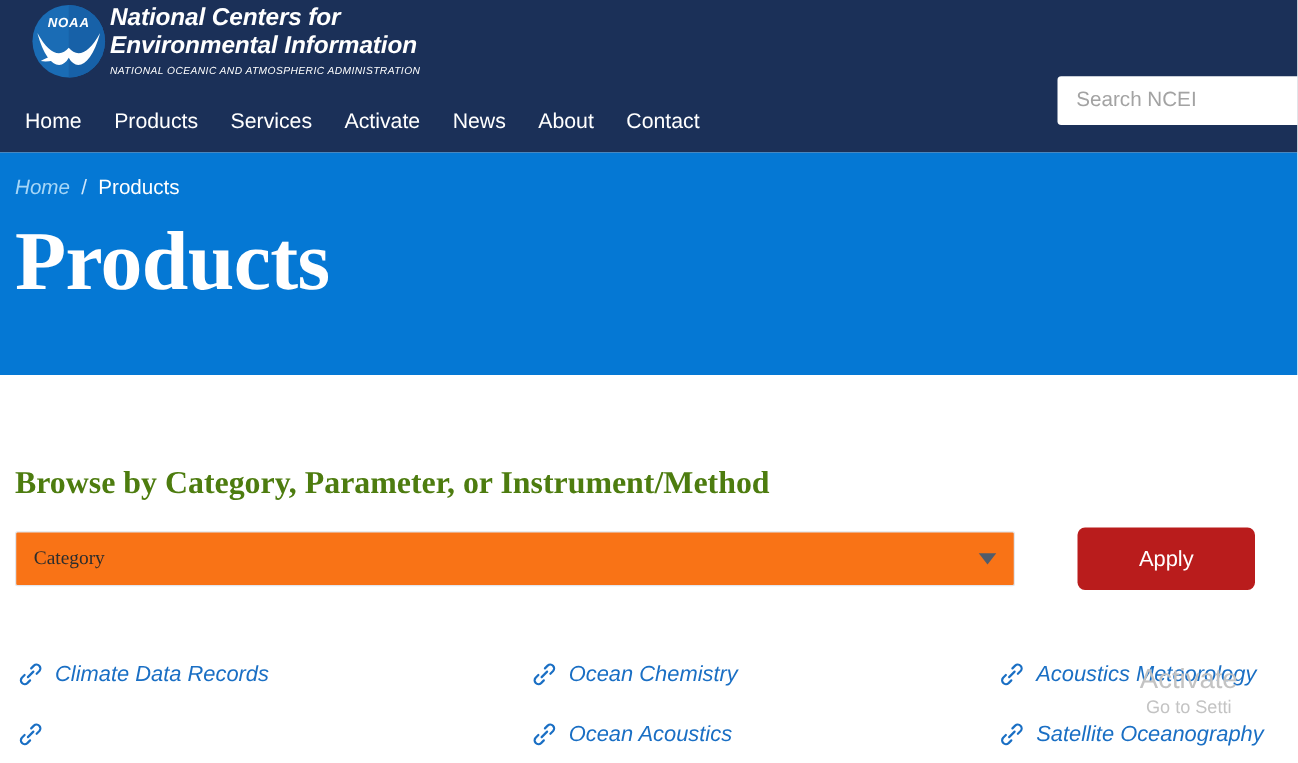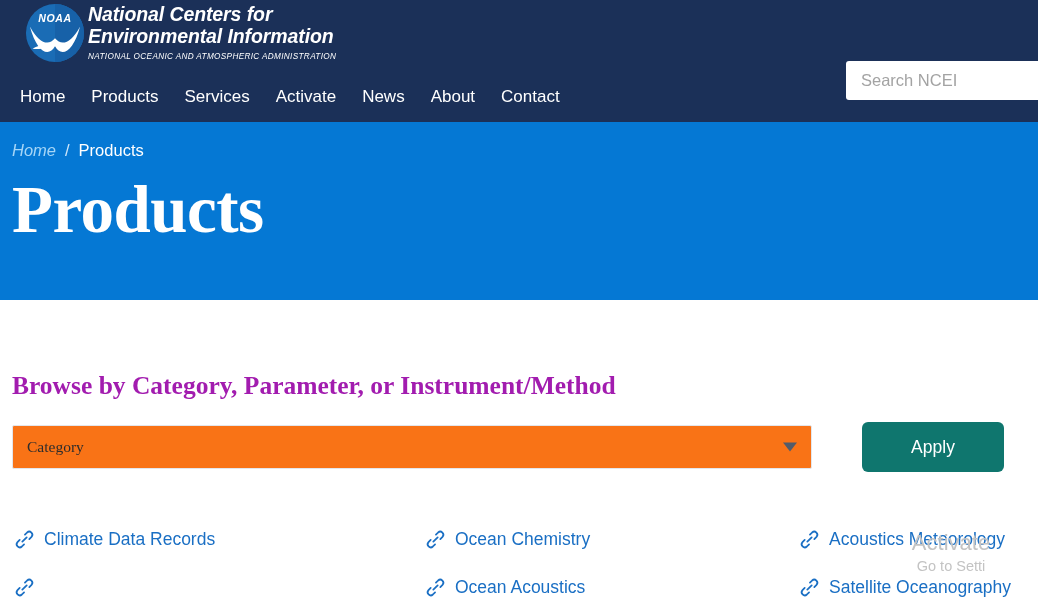--- a/index.html
+++ b/index.html
@@ -122,21 +122,21 @@
   .content { position: relative; width: 1038px; background: #ffffff; }
 
   .browse-heading {
     position: absolute;
     left: 12px;
     top: 70px;
     font-family: "Liberation Serif", serif;
     font-weight: bold;
     font-size: 25.5px;
     line-height: 32px;
-    color: #a21caf;
+    color: #4d7c0f;
     white-space: nowrap;
   }
 
   .filter-row { position: absolute; left: 0; top: 125px; width: 1038px; height: 60px; }
 
   .category-select {
     position: absolute;
     left: 12px;
     top: 0;
     width: 800px;
@@ -164,37 +164,38 @@
     border-right: 7px solid transparent;
     border-top: 9px solid #525c6b;
   }
 
   .apply-button {
     position: absolute;
     left: 862px;
     top: -3px;
     width: 142px;
     height: 50px;
-    background: #0f766e;
+    background: #b91c1c;
     color: #ffffff;
     border: none;
     border-radius: 6px;
     font-family: "Liberation Sans", sans-serif;
     font-size: 17.5px;
     cursor: pointer;
   }
 
   
   .link-grid {
     position: absolute;
     left: 0;
     top: 215px;
     width: 952px;
     display: grid;
     grid-template-columns: 410px 382px 246px;
+    font-style: italic;
   }
   .link-col { display: flex; flex-direction: column; }
   .link-item {
     display: flex;
     align-items: center;
     gap: 9px;
     height: 48px;
     text-decoration: none;
     cursor: pointer;
     padding-left: 14px;

